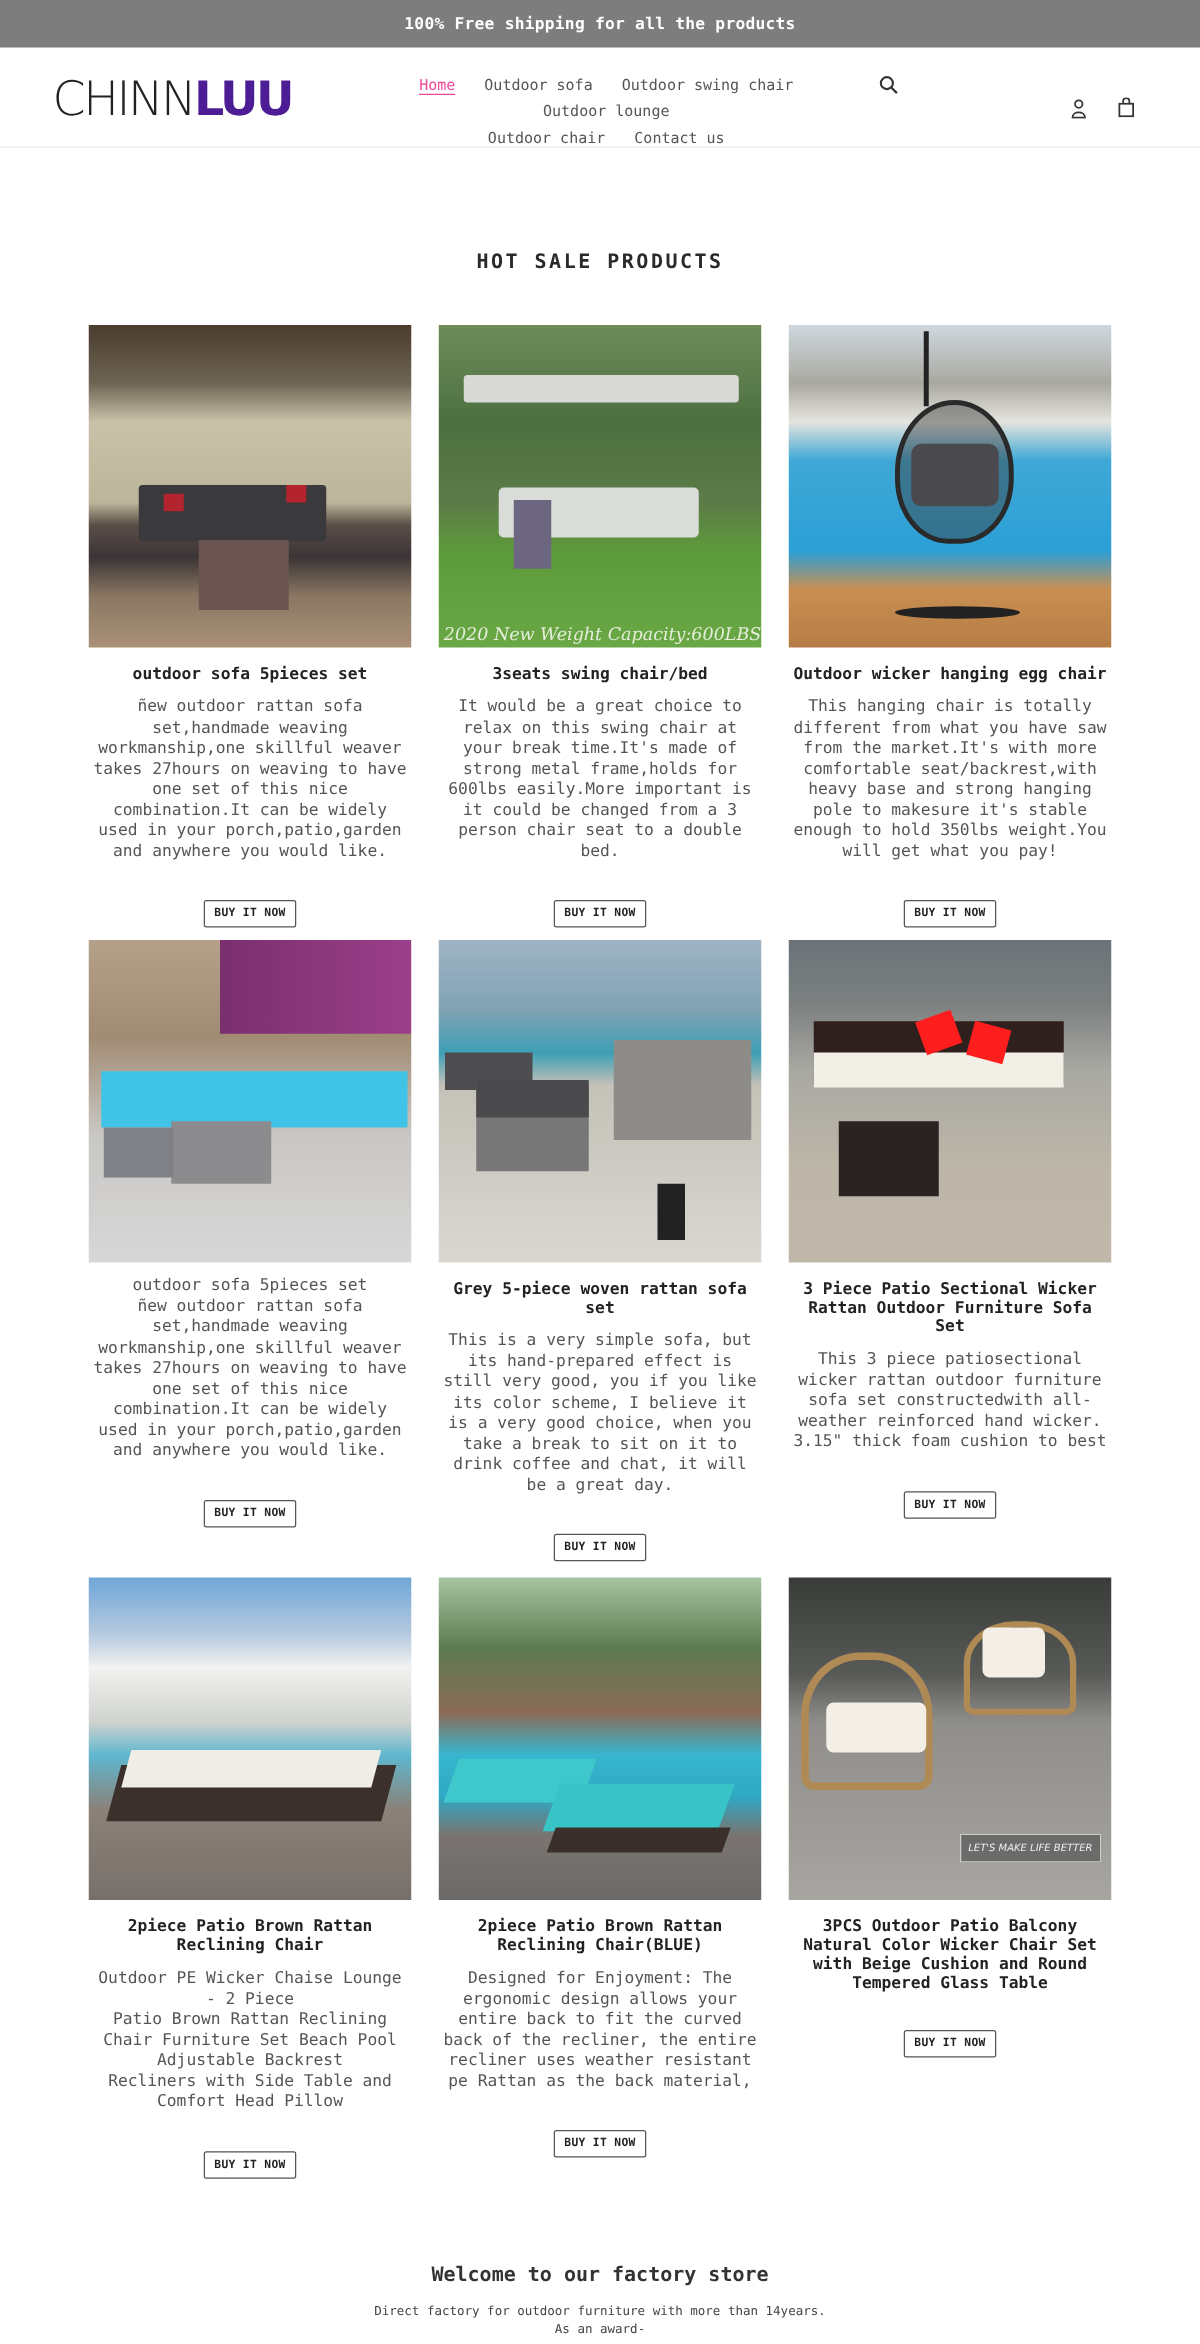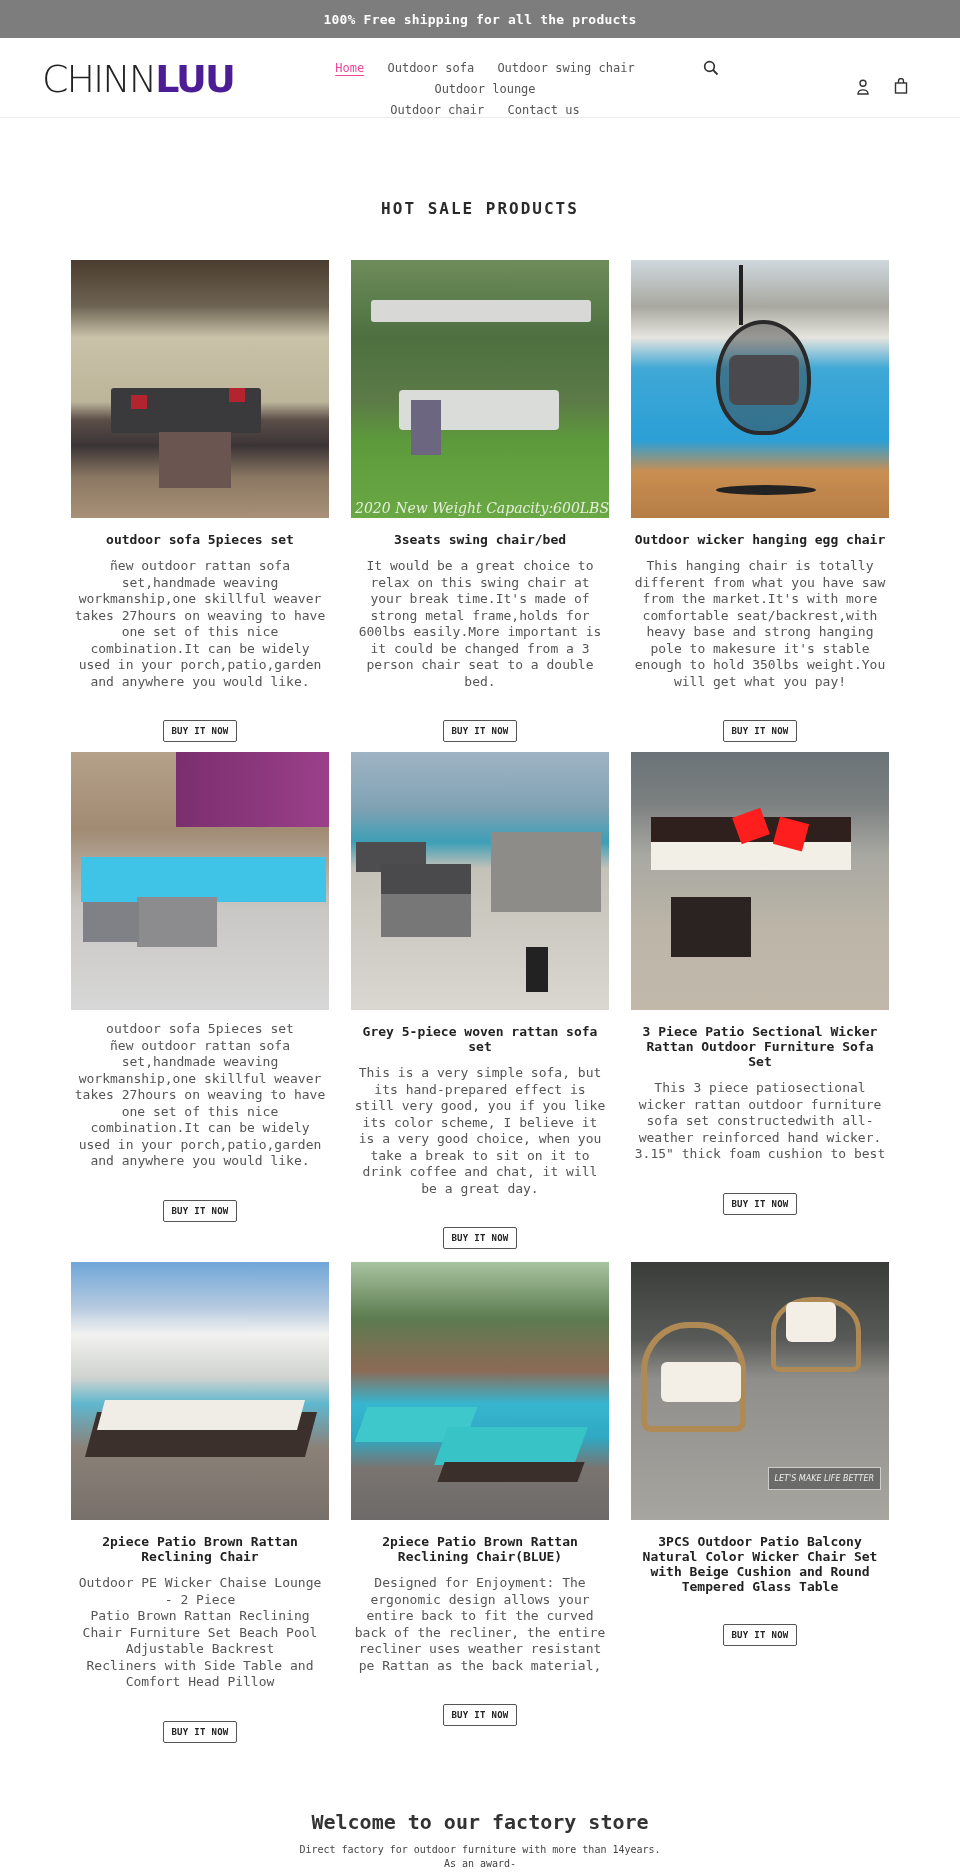--- a/index.html
+++ b/index.html
@@ -51,21 +51,21 @@
   }
   .product .desc {
     margin-top: 11px; font-size: 13px; line-height: 16.5px; color: #555; white-space: pre-line;
   }
   .buy {
     display: inline-block; margin-top: 30px; border: 1px solid #555; border-radius: 2px;
     font-size: 9px; font-weight: bold; padding: 5px 7px; color: #222; cursor: pointer; letter-spacing: 0.3px;
   }
   .welcome-title {
     position: absolute; left: 0; width: 960px; top: 1810px; text-align: center;
-    font-size: 20px; font-weight: bold; color: #333;
+    font-size: 16px; font-weight: bold; color: #333;
   }
   .welcome-text {
     position: absolute; left: 0; width: 960px; top: 1843px; text-align: center;
     font-size: 10px; line-height: 14px; color: #444; white-space: pre-line;
   }
   .img-caption {
     position: absolute; left: 0; right: 0; bottom: 2px; text-align: right;
     font-family: "DejaVu Serif", serif; font-style: italic; font-size: 14px; color: #f2f6ea; opacity: 0.9;
   }
   .img-sign {

